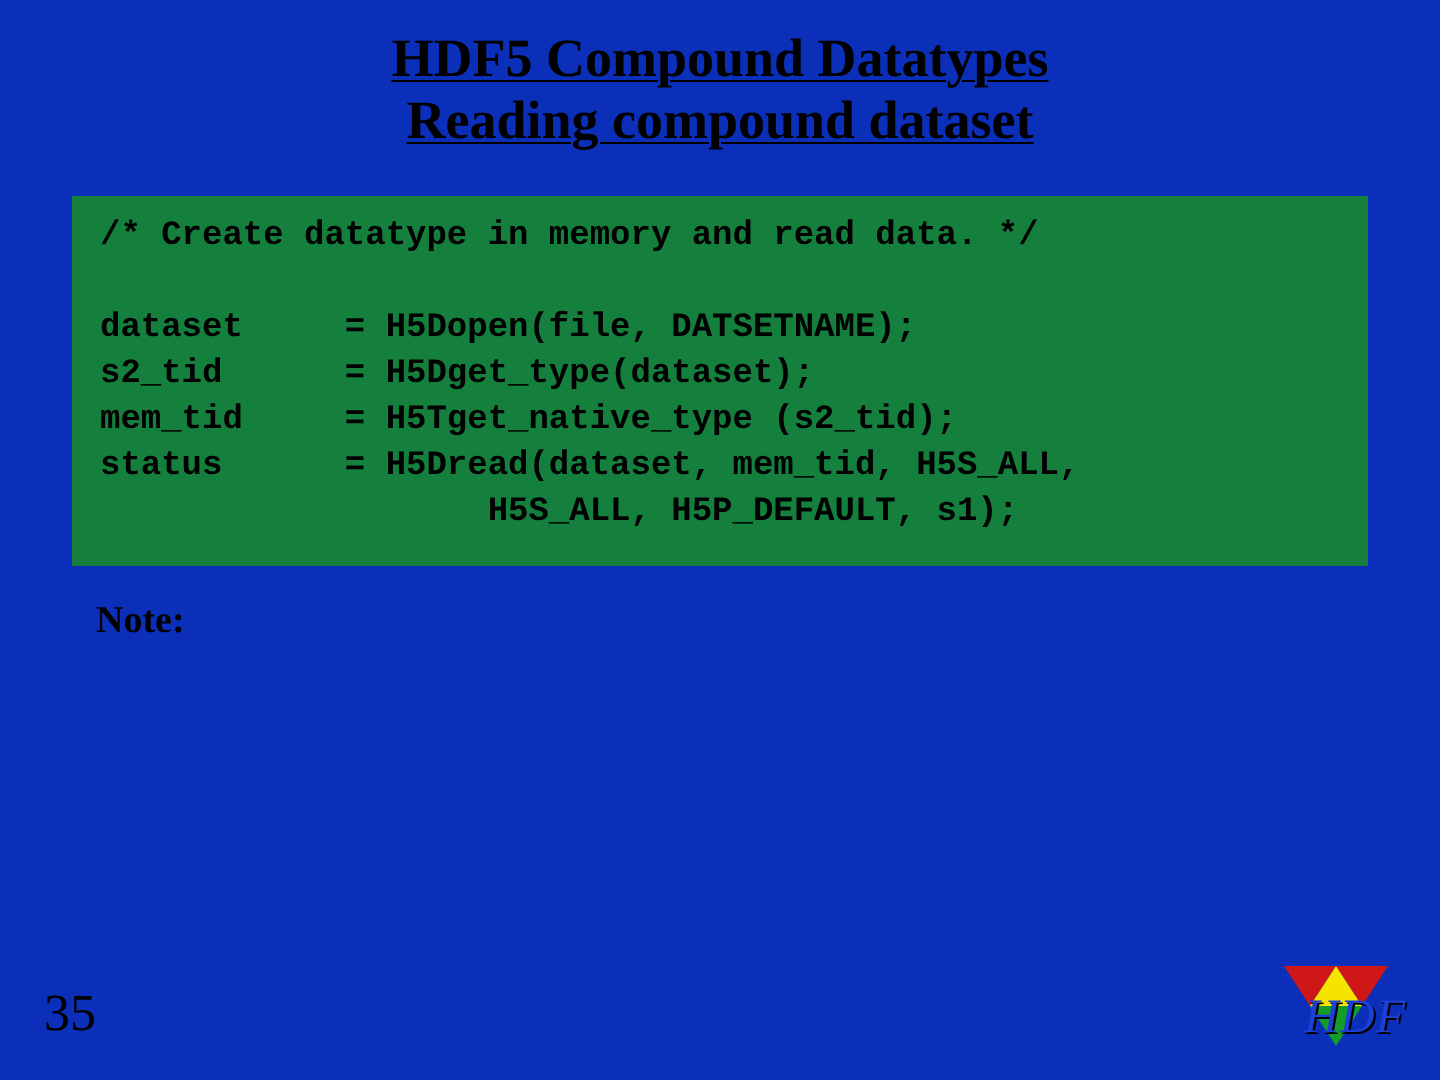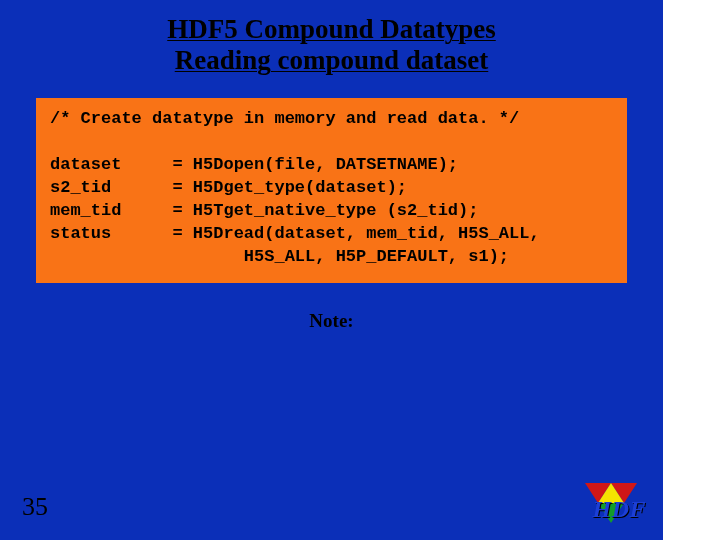--- a/index.html
+++ b/index.html
@@ -4,56 +4,55 @@
 <style>
   html, body {
     margin: 0;
     padding: 0;
     width: 720px;
     height: 540px;
     overflow: hidden;
     font-family: "Times New Roman", Times, serif;
   }
   .slide {
-    width: 663px;
+    width: 720px;
     height: 540px;
     background: #0b2fb8;
     position: relative;
     box-sizing: border-box;
   }
   .title {
     text-align: center;
     font-weight: bold;
     font-size: 27px;
     line-height: 1.15;
     padding-top: 14px;
     color: #000;
   }
   .title .line1, .title .line2 {
     text-decoration: underline;
     text-decoration-thickness: 1px;
     text-underline-offset: 2px;
   }
   .codebox {
-    background: #f97316;
+    background: #15803d;
     margin: 22px 36px 0 36px;
     padding: 10px 14px 14px 14px;
     font-family: "Courier New", Courier, monospace;
     font-weight: bold;
     font-size: 17px;
     line-height: 1.35;
     white-space: pre;
     color: #000;
   }
   .notes {
-    margin: 26px 48px 0 48px;
+    margin: 16px 48px 0 48px;
     font-size: 19px;
     font-weight: bold;
     color: #000;
-    text-align: center;
   }
   .notes p {
     margin: 0 0 14px 0;
     line-height: 1.25;
   }
   .slidenum {
     position: absolute;
     left: 22px;
     bottom: 18px;
     font-size: 26px;
@@ -70,21 +69,21 @@
     width: 64px;
     height: 46px;
     display: block;
   }
   .logo-text {
     position: absolute;
     right: 17px;
     bottom: 17px;
     font-family: "Times New Roman", serif;
     font-style: italic;
-    font-weight: bold;
+    font-weight: normal;
     font-size: 24px;
     color: #1c3fd6;
     text-shadow: 1px 1px 0 #000;
     letter-spacing: 0.5px;
   }
 </style>
 </head>
 <body>
 
 <div class="slide">

